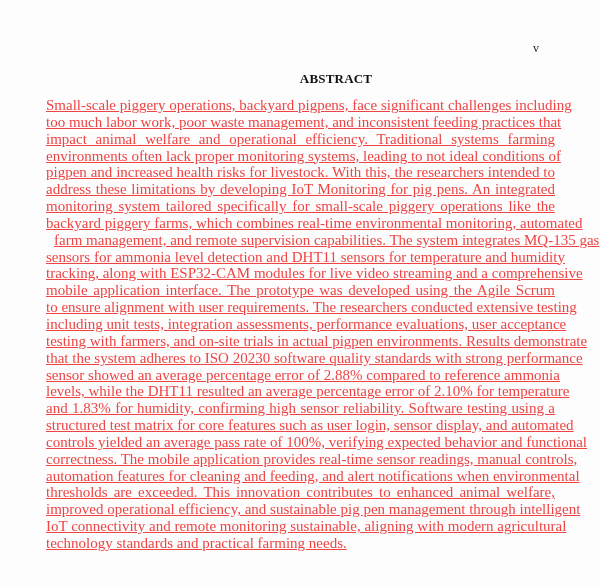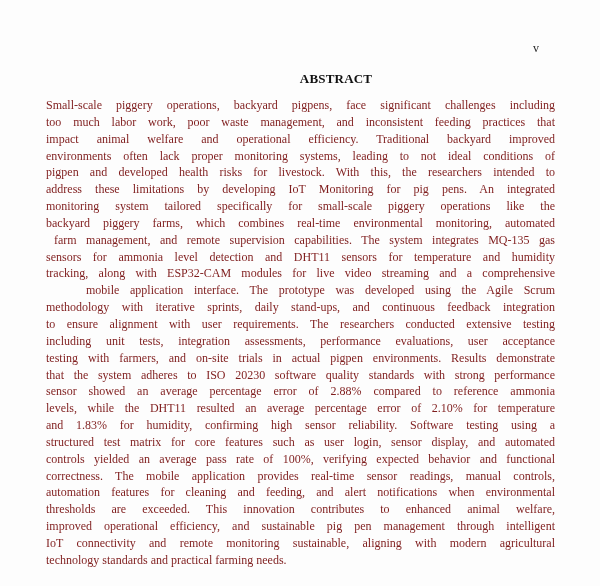--- a/index.html
+++ b/index.html
@@ -37,51 +37,51 @@
     .abstract-body {
       position: absolute;
       top: 97px;
       left: 46px;
       width: 509px;
     }
     .line {
       display: block;
       height: 16.85px;
       line-height: 16.85px;
-      font-size: 12px;
+      font-size: 15px;
       white-space: nowrap;
       text-align: justify;
       text-align-last: justify;
-      color: #7f1d1d;
+      color: #ef4444;
+      text-decoration: underline;
     }
     .line.last {
       text-align-last: left;
     }
   </style>
 </head>
 <body>
 
 <div class="page-number">v</div>
 
 <div class="title">ABSTRACT</div>
 
 <div class="abstract-body">
   <span class="line" style="word-spacing: 0px;">Small-scale piggery operations, backyard pigpens, face significant challenges including</span>
   <span class="line" style="word-spacing: 0px;">too much labor work, poor waste management, and inconsistent feeding practices that</span>
-  <span class="line" style="word-spacing: 0px;">impact animal welfare and operational efficiency. Traditional backyard improved</span>
+  <span class="line" style="word-spacing: 0px;">impact animal welfare and operational efficiency. Traditional systems farming</span>
   <span class="line" style="word-spacing: 0px;">environments often lack proper monitoring systems, leading to not ideal conditions of</span>
-  <span class="line" style="word-spacing: 0px;">pigpen and developed health risks for livestock. With this, the researchers intended to</span>
+  <span class="line" style="word-spacing: 0px;">pigpen and increased health risks for livestock. With this, the researchers intended to</span>
   <span class="line" style="word-spacing: 0px;">address these limitations by developing IoT Monitoring for pig pens. An integrated</span>
   <span class="line" style="word-spacing: 0px;">monitoring system tailored specifically for small-scale piggery operations like the</span>
   <span class="line" style="word-spacing: 0px;">backyard piggery farms, which combines real-time environmental monitoring, automated</span>
   <span class="line" style="word-spacing: 0px; margin-left: 8px;">farm management, and remote supervision capabilities. The system integrates MQ-135 gas</span>
   <span class="line" style="word-spacing: 0px;">sensors for ammonia level detection and DHT11 sensors for temperature and humidity</span>
   <span class="line" style="word-spacing: 0px;">tracking, along with ESP32-CAM modules for live video streaming and a comprehensive</span>
-  <span class="line" style="word-spacing: 0px; margin-left: 40px;">mobile application interface. The prototype was developed using the Agile Scrum</span>
-  <span class="line" style="word-spacing: 0px;">methodology with iterative sprints, daily stand-ups, and continuous feedback integration</span>
+  <span class="line" style="word-spacing: 0px;">mobile application interface. The prototype was developed using the Agile Scrum</span>
   <span class="line" style="word-spacing: 0px;">to ensure alignment with user requirements. The researchers conducted extensive testing</span>
   <span class="line" style="word-spacing: 0px;">including unit tests, integration assessments, performance evaluations, user acceptance</span>
   <span class="line" style="word-spacing: 0px;">testing with farmers, and on-site trials in actual pigpen environments. Results demonstrate</span>
   <span class="line" style="word-spacing: 0px;">that the system adheres to ISO 20230 software quality standards with strong performance</span>
   <span class="line" style="word-spacing: 0px;">sensor showed an average percentage error of 2.88% compared to reference ammonia</span>
   <span class="line" style="word-spacing: 0px;">levels, while the DHT11 resulted an average percentage error of 2.10% for temperature</span>
   <span class="line" style="word-spacing: 0px;">and 1.83% for humidity, confirming high sensor reliability. Software testing using a</span>
   <span class="line" style="word-spacing: 0px;">structured test matrix for core features such as user login, sensor display, and automated</span>
   <span class="line" style="word-spacing: 0px;">controls yielded an average pass rate of 100%, verifying expected behavior and functional</span>
   <span class="line" style="word-spacing: 0px;">correctness. The mobile application provides real-time sensor readings, manual controls,</span>

